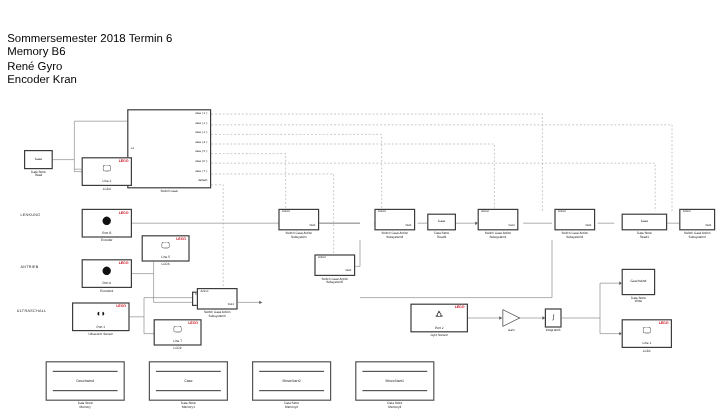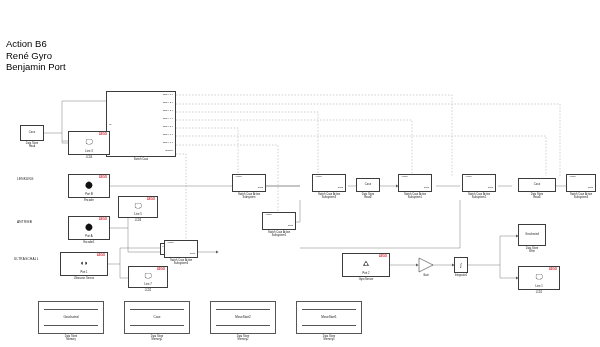--- a/index.html
+++ b/index.html
@@ -131,25 +131,26 @@
     <path d="M516,276.6 l2.6,1.4 -2.6,1.4 z"></path>
     <path d="M396,184.6 l2.6,1.4 -2.6,1.4 z"></path>
     <path d="M566,184.6 l2.6,1.4 -2.6,1.4 z"></path>
     <path d="M232,184.6 l2.6,1.4 -2.6,1.4 z"></path>
     <path d="M312,184.6 l2.6,1.4 -2.6,1.4 z"></path>
     <path d="M128,276.6 l2.4,1.4 -2.4,1.4 z"></path>
   </g>
 </svg>
 
 <div class="header">
+  <span class="ln">Sommersemester 2018 Termin 6</span>
 </div>
 <div class="hdr-group">
-  <span class="ln">Action B6</span>
+  <span class="ln">Memory B6</span>
   <span class="ln">René Gyro</span>
-  <span class="ln">Benjamin Port</span>
+  <span class="ln">Encoder Kran</span>
 </div>
 
 <div class="side-label" style="left:17px;top:178px;">LENKUNG</div>
 <div class="side-label" style="left:17px;top:221px;">ANTRIEB</div>
 <div class="side-label" style="left:14px;top:258px;">ULTRASCHALL</div>
 
 <div class="blk" style="left:20px;top:125px;width:24px;height:16px;">
   <div class="inner-txt">Case</div>
 </div>
 <div class="blk-label blk-under" style="left:32px;top:142px;">Data Store

